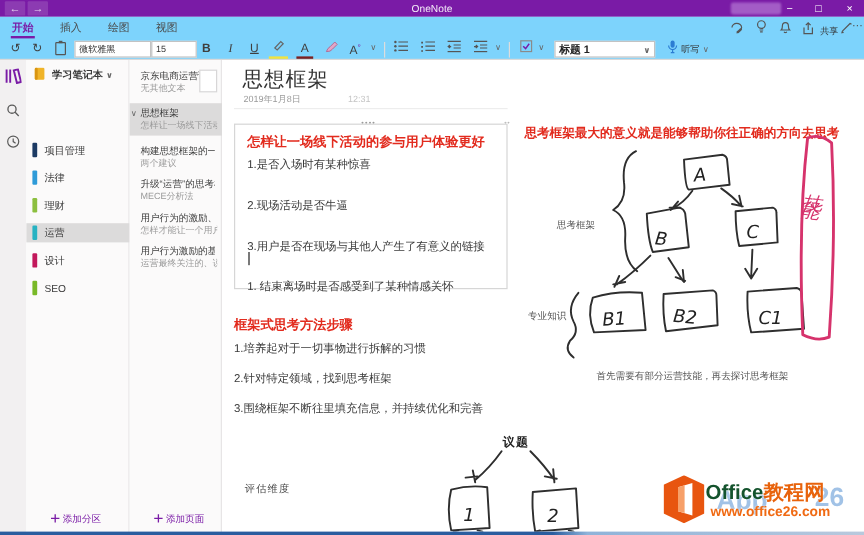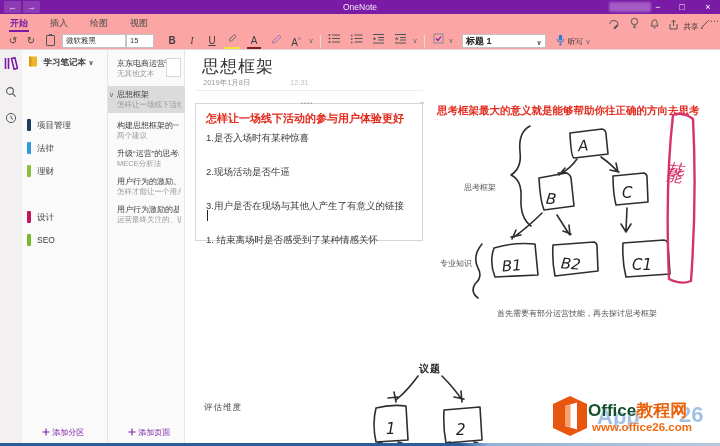--- a/index.html
+++ b/index.html
@@ -8,21 +8,21 @@
   #app { position:relative; width:720px; height:446px; background:#fff; overflow:hidden; }
 
   
   .titlebar { position:absolute; left:0; top:0; width:720px; height:14px; background:#7a1ba6; color:#f1e4f7; }
   .nav-arrow { position:absolute; top:1px; width:17px; height:12px; text-align:center; font-size:9px; line-height:12px; color:#e8d5f2; background:rgba(255,255,255,.14); border-radius:1px; }
   .app-title { position:absolute; left:0; right:0; top:0; text-align:center; font-size:8.5px; line-height:14px; color:#f3eaf8; }
   .account-chip { position:absolute; left:609px; top:2px; width:42px; height:10px; background:#a35cc6; border-radius:2px; filter:blur(1px); }
   .winbtn { position:absolute; top:0; width:20px; height:14px; color:#fff; font-size:9px; line-height:14px; text-align:center; }
 
   
-  .ribbon { position:absolute; left:0; top:14px; width:720px; height:36px; background:#fca5a5; border-bottom:1px solid #d9d9d9; }
+  .ribbon { position:absolute; left:0; top:14px; width:720px; height:36px; background:#7dd3fc; border-bottom:1px solid #d9d9d9; }
   .rtab { position:absolute; top:2px; height:15px; font-size:9px; line-height:15px; color:#4a4a4a; padding:0 4px; }
   .rtab.active { color:#7a1ba6; font-weight:bold; }
   .rtab.active::after { content:""; position:absolute; left:3px; right:3px; bottom:-1px; height:2px; background:#7a1ba6; }
   .tool { position:absolute; top:19px; height:16px; font-size:10px; line-height:16px; color:#3f3f3f; text-align:center; }
   .vdiv { position:absolute; top:21px; width:1px; height:13px; background:#ddd; }
   .inputbox { position:absolute; top:20px; height:14px; border:1px solid #c3c3c3; background:#fff; font-size:7.5px; color:#333; line-height:12px; padding:0 3px; }
   .chev { font-size:7px; color:#666; }
   .clipboard { position:absolute; top:21px; width:9px; height:11px; border:1px solid #555; border-radius:1px; }
   .clipboard::before { content:""; position:absolute; left:2px; top:-2px; width:3px; height:2px; background:#555; }
   .hl-bar { position:absolute; left:0; right:0; bottom:0; height:2.5px; background:#f3e33c; }
@@ -142,21 +142,21 @@
       <svg width="11" height="11" viewBox="0 0 11 11">
           <path d="M2,9 L8.6,2.4 M8.6,2.4 l.9,.9 M2,9 l-.4,1.4 1.4,-.4" stroke="#555" stroke-width="1" fill="none"></path>
         </svg>
     </div>
     <div class="iconbtn" style="left:710px;top:1px;font-size:9px;color:#555;line-height:12px">⋯</div>
 
     <div class="tool" style="left:6px;width:14px">↺</div>
     <div class="tool" style="left:24px;width:14px">↻</div>
     <div class="clipboard" style="left:46px"></div>
     <div class="inputbox" style="left:62px;width:64px">微软雅黑</div>
-    <div class="inputbox" style="left:126px;width:28px">15</div>
+    <div class="inputbox" style="left:126px;width:38px">15</div>
 
     <div class="tool" style="left:164px;width:16px;font-weight:bold">B</div>
     <div class="tool" style="left:184px;width:16px;font-style:italic;font-family:'Liberation Serif','DejaVu Serif',serif">I</div>
     <div class="tool" style="left:204px;width:16px;text-decoration:underline">U</div>
 
     <div class="tool" style="left:224px;width:16px">
       <svg width="12" height="11" viewBox="0 0 12 11">
           <path d="M3,7 L8,1.6 10,3.4 5,8.6 z" fill="none" stroke="#666" stroke-width="1"></path>
         </svg>
       <div class="hl-bar"></div>
@@ -264,20 +264,24 @@
       <span class="sec-tab" style="background:#1c3a63"></span>
       <span class="sec-label">项目管理</span>
     </div>
     <div class="sec-item" style="top:90px">
       <span class="sec-tab" style="background:#2f9bd8"></span>
       <span class="sec-label">法律</span>
     </div>
     <div class="sec-item" style="top:113px">
       <span class="sec-tab" style="background:#8cbf3f"></span>
       <span class="sec-label">理财</span>
+    </div>
+    <div class="sec-item sel" style="top:136px">
+      <span class="sec-tab" style="background:#27b2c2"></span>
+      <span class="sec-label">运营</span>
     </div>
     <div class="sec-item" style="top:159px">
       <span class="sec-tab" style="background:#c2185b"></span>
       <span class="sec-label">设计</span>
     </div>
     <div class="sec-item" style="top:182px">
       <span class="sec-tab" style="background:#79b928"></span>
       <span class="sec-label">SEO</span>
     </div>
 
@@ -335,20 +339,26 @@
       <div class="box-handle">••••</div>
       <div class="box-resize">↔</div>
       <div class="red-head">怎样让一场线下活动的参与用户体验更好</div>
       <div class="n-item">1.是否入场时有某种惊喜</div>
       <div class="n-item">2.现场活动是否牛逼</div>
       <div class="n-item">3.用户是否在现场与其他人产生了有意义的链接</div>
       <div class="n-item">1. 结束离场时是否感受到了某种情感关怀</div>
       <div class="caret"></div>
     </div>
 
+    <div class="block2">
+      <div class="red-head">框架式思考方法步骤</div>
+      <div class="n-item">1.培养起对于一切事物进行拆解的习惯</div>
+      <div class="n-item">2.针对特定领域，找到思考框架</div>
+      <div class="n-item">3.围绕框架不断往里填充信息，并持续优化和完善</div>
+    </div>
 
     <div class="right-head">思考框架最大的意义就是能够帮助你往正确的方向去思考</div>
 
     <svg style="position:absolute;left:245px;top:62px" width="290" height="205" viewBox="0 0 290 205">
       <text class="diag-label" x="34" y="78">思考框架</text>
       <text class="diag-label" x="10" y="154">专业知识</text>
 
       <path class="sketch" d="M100,14 q-12,6 -10,26 q2,16 -9,23 q11,5 10,23 q-1,20 10,28"></path>
 
       <path class="sketch" d="M52,132 q-10,12 -4,24 q5,9 -3,16 q-5,8 3,14"></path>

